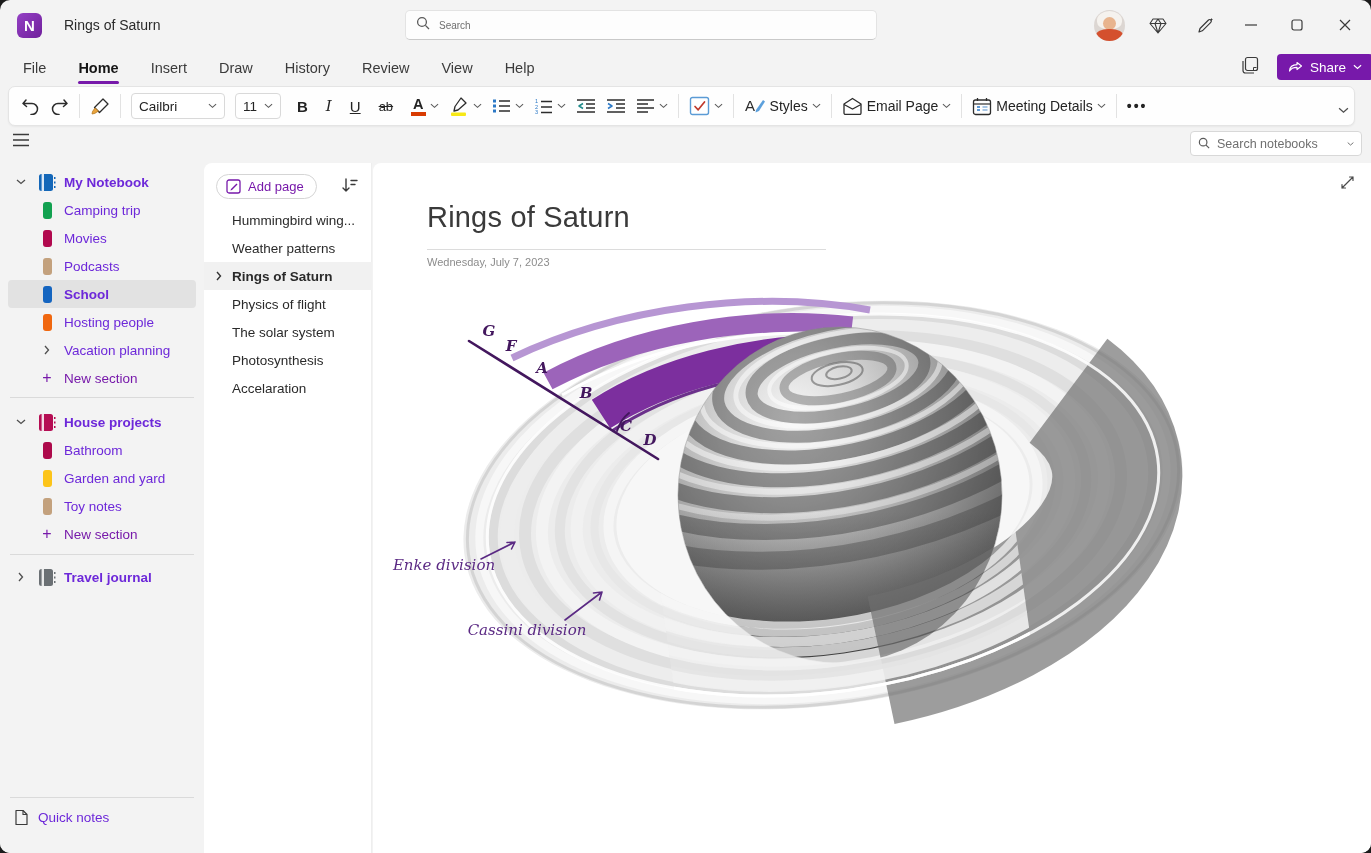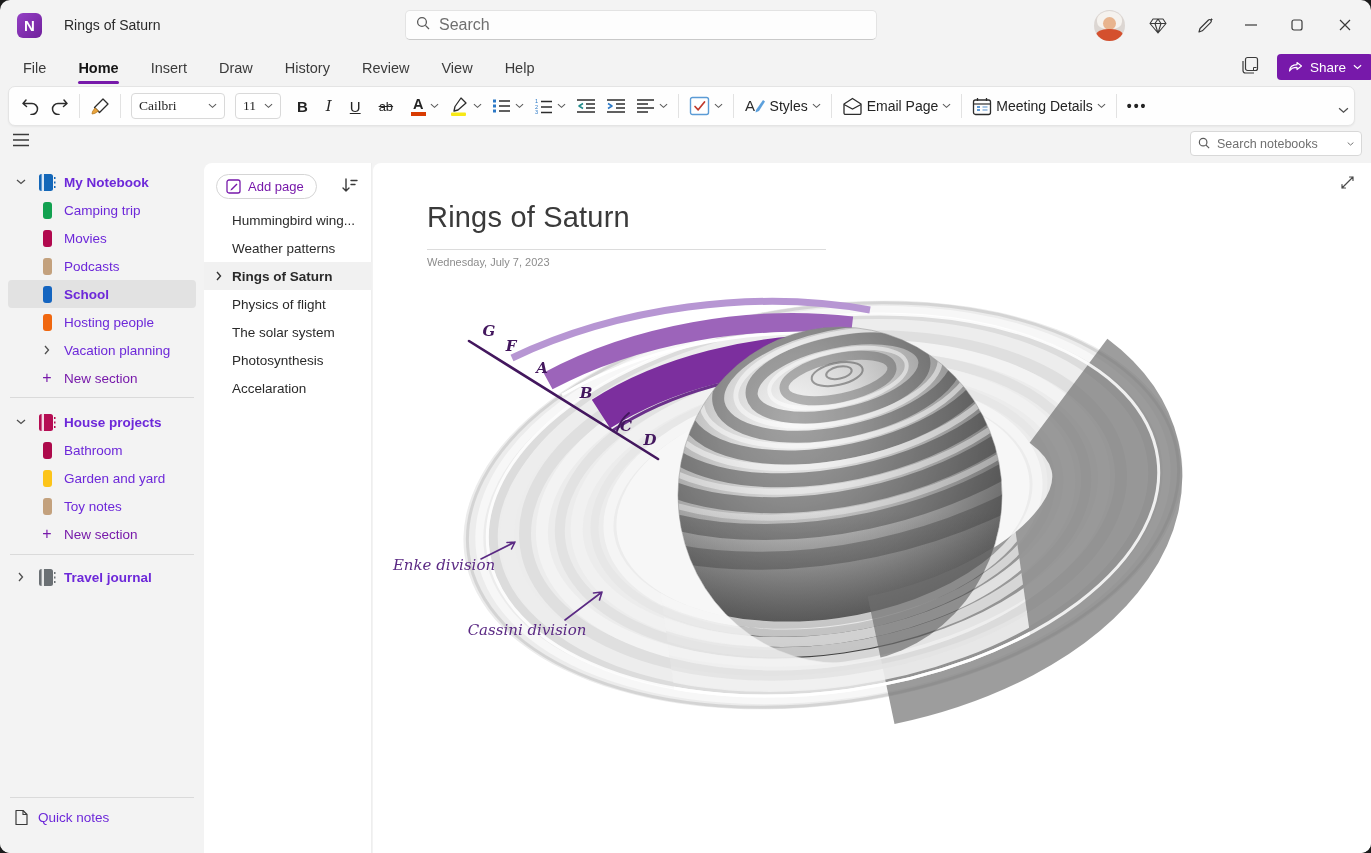--- a/index.html
+++ b/index.html
@@ -9,21 +9,21 @@
 
   
   .titlebar { position:absolute; left:0; top:0; width:100%; height:50px; }
   .appicon { position:absolute; left:17px; top:13px; width:25px; height:25px; border-radius:6px;
              background:linear-gradient(135deg,#9440c4,#70209c); color:#fff; font-weight:bold;
              font-size:15px; display:flex; align-items:center; justify-content:center; }
   .apptitle { position:absolute; left:64px; top:17px; font-size:14px; color:#2b2b2b; }
   .tb-search { position:absolute; left:405px; top:10px; width:472px; height:30px; background:#fdfdfd;
                border:1px solid #e3e3e3; border-bottom-color:#c9c9c9; border-radius:5px;
                display:flex; align-items:center; padding:0 10px; gap:9px; }
-  .tb-search input { border:none; outline:none; background:transparent; font-size:16px; width:100%;
+  .tb-search input { border:none; outline:none; background:transparent; font-size:10px; width:100%;
                      font-family:"Liberation Sans", sans-serif; color:#333; }
   .tb-search input::placeholder, .nb-search input::placeholder { color:#6f6f6f; }
   .avatar { position:absolute; left:1094px; top:10px; width:31px; height:31px; border-radius:50%;
             overflow:hidden; background:#dcd6d2; }
   .avatar .hair { position:absolute; left:3px; top:1px; width:25px; height:18px; border-radius:50% 50% 40% 40%; background:#f5f2ee; }
   .avatar .face { position:absolute; left:9px; top:7px; width:13px; height:13px; border-radius:50%; background:#e8b48e; }
   .avatar .shirt { position:absolute; left:2px; top:19px; width:27px; height:14px; border-radius:45% 45% 0 0; background:#d4502e; }
   .tb-ico { position:absolute; top:16px; width:20px; height:20px; display:flex; align-items:center; justify-content:center; color:#3a3a3a; }
   .winctl { position:absolute; top:0; width:46px; height:50px; display:flex; align-items:center; justify-content:center; color:#3a3a3a; }
 
@@ -37,21 +37,21 @@
   .share-btn { position:absolute; left:1277px; top:54px; height:26px; padding:0 11px; background:#7719aa; color:#fff;
                border-radius:4px; display:flex; align-items:center; gap:7px; font-size:13.5px; }
 
   
   .ribbon { position:absolute; left:8px; top:86px; width:1347px; height:40px; background:#fefefe;
             border:1px solid #e4e4e4; border-radius:7px; box-shadow:0 1px 2px rgba(0,0,0,.05);
             display:flex; align-items:center; padding:0 12px; gap:10px; font-size:14px; color:#242424; }
   .rsep { width:1px; height:24px; background:#e2e2e2; flex:none; }
   .rbtn { display:flex; align-items:center; gap:4px; flex:none; }
   .selbox { display:flex; align-items:center; justify-content:space-between; border:1px solid #d9d9d9;
-            border-radius:4px; height:26px; padding:4px 7px; font-size:13.5px; background:#fff;font-family:Liberation Serif, serif; }
+            border-radius:4px; height:26px; padding:4px 7px; font-size:13.5px; background:#fff; }
   .bi { font-weight:700; font-size:15px; }
   .it { font-style:italic; font-family:"DejaVu Serif", serif; font-size:15px; }
   .un { text-decoration:underline; font-size:15px; }
   .st { text-decoration:line-through; font-size:13px; }
   .fontcolor { font-size:14.5px; font-weight:600; border-bottom:4px solid #d83b01; line-height:15px; padding:0 2px; }
   .ribbon-collapse { position:absolute; right:22px; top:100px; color:#4f4f4f; }
 
   
   .hamburger { position:absolute; left:12px; top:133px; width:20px; height:18px; color:#3a3a3a; }
   .nb-search { position:absolute; left:1190px; top:131px; width:172px; height:25px; background:#fff;

